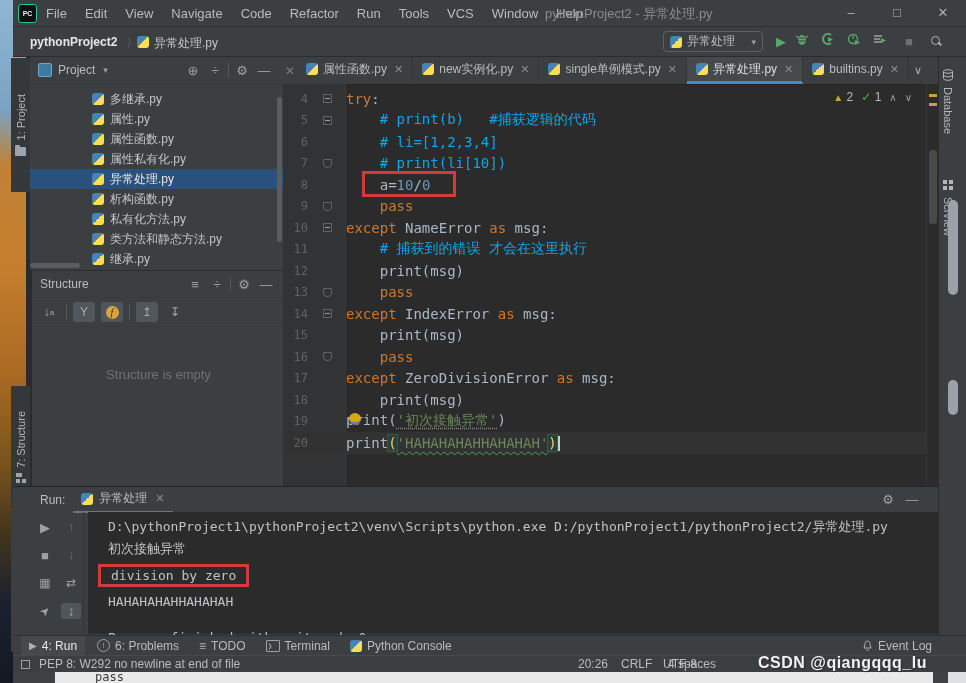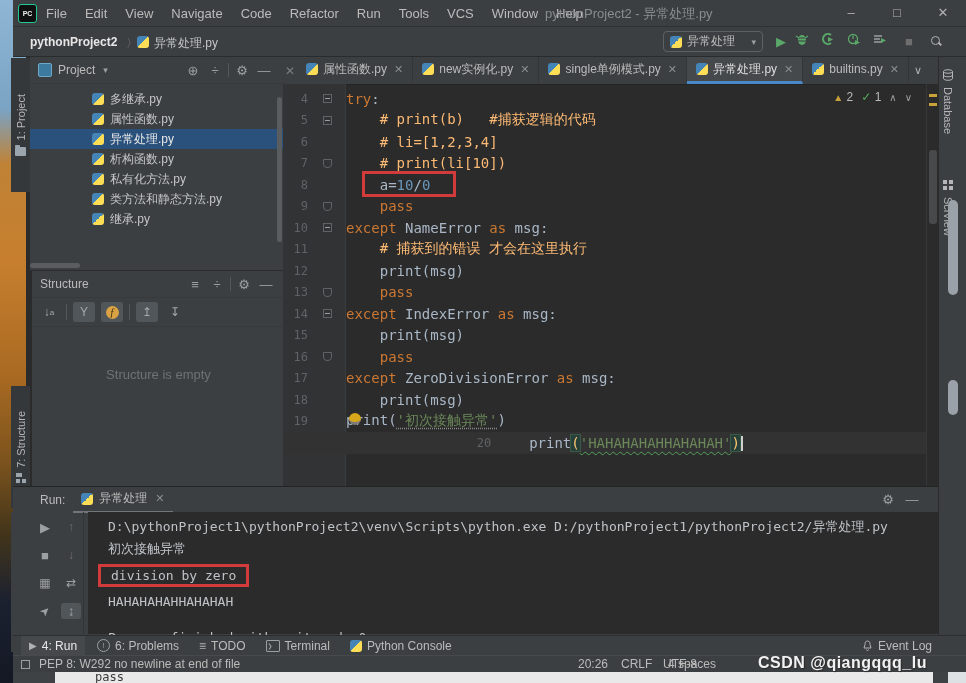--- a/index.html
+++ b/index.html
@@ -63,28 +63,28 @@
   .etab{display:flex;align-items:center;gap:5px;padding:0 9px;font-size:12px;color:#bbb;
     border-right:1px solid #333638;border-bottom:3px solid transparent;}
   .etab.active{background:#46494b;color:#dedede;border-bottom:3px solid #4a88c7;}
   .tab-close{color:#8a8d90;font-size:11px;margin-left:2px;}
   .stray-close{width:14px;display:flex;align-items:center;justify-content:center;color:#7c7f82;}
   #tab-chevron{position:absolute;right:16px;top:7px;color:#afb1b3;font-size:11px;}
   #gutter-bg{left:0;top:27px;width:63px;height:402px;background:#313335;border-right:1px solid #393c3e;}
   #code-lines{left:0;top:27px;width:643px;height:402px;padding-top:4px;
     font-family:"DejaVu Sans Mono","Liberation Mono",monospace;font-size:14px;}
   .code-line{display:flex;align-items:center;height:21.5px;}
-  .code-line.current{background:#323232;justify-content:center;}
+  .code-line.current{background:#323232;}
   .ln-num{width:25px;text-align:right;color:#606366;font-size:12px;flex:none;}
   .ln-fold{width:38px;display:flex;justify-content:center;flex:none;}
   .fold{width:9px;height:9px;border:1px solid #5f6366;box-sizing:border-box;position:relative;}
   .fold.start::after{content:"";position:absolute;left:1px;right:1px;top:3px;height:1px;background:#9a9d9f;}
   .fold.end{border-radius:0 0 4px 4px;}
   .code-text{white-space:pre;}
-  .kw{color:#cc7832;}.cm{color:#fdba74;}.str{color:#6a8759;}.nm{color:#6897bb;}.pl{color:#a9b7c6;}
+  .kw{color:#cc7832;}.cm{color:#0ea5e9;}.str{color:#6a8759;}.nm{color:#6897bb;}.pl{color:#a9b7c6;}
   .paren{color:#ffc66d;background:#28403c;box-shadow:0 0 0 1px #3a5a45;}
   .u-dot{text-decoration:underline dotted #8a8a8a;text-underline-offset:3px;}
   .u-wave{text-decoration:underline wavy #4f9e58;text-decoration-thickness:1px;text-underline-offset:3px;}
   .caret{display:inline-block;width:2px;height:15px;background:#cfcfcf;vertical-align:middle;margin-left:1px;}
   .red-box{border:3px solid #d23b3b;}
   #bulb{width:12px;height:12px;border-radius:50%;background:#d6a71b;border-bottom:3px solid #7c7c7c;}
   #inspections{right:26px;top:33px;gap:8px;font-size:12px;color:#bbb;}
   .warn-tri{color:#c9a23c;font-size:10px;}
   .ok-check{color:#55a85a;font-size:12px;}
   .insp-chev{color:#9da0a3;font-size:10px;}
@@ -237,21 +237,29 @@
         <span class="ph-ico">—</span>
       </span>
     </div>
     <div id="project-files" style="padding-top: 5px;">
         <div class="prow">
           <span class="pyico"></span>
           <span>多继承.py</span>
         </div>
         <div class="prow">
           <span class="pyico"></span>
+          <span>属性.py</span>
+        </div>
+        <div class="prow">
+          <span class="pyico"></span>
           <span>属性函数.py</span>
+        </div>
+        <div class="prow">
+          <span class="pyico"></span>
+          <span>属性私有化.py</span>
         </div>
         <div class="prow sel">
           <span class="pyico"></span>
           <span>异常处理.py</span>
         </div>
         <div class="prow">
           <span class="pyico"></span>
           <span>析构函数.py</span>
         </div>
         <div class="prow">

